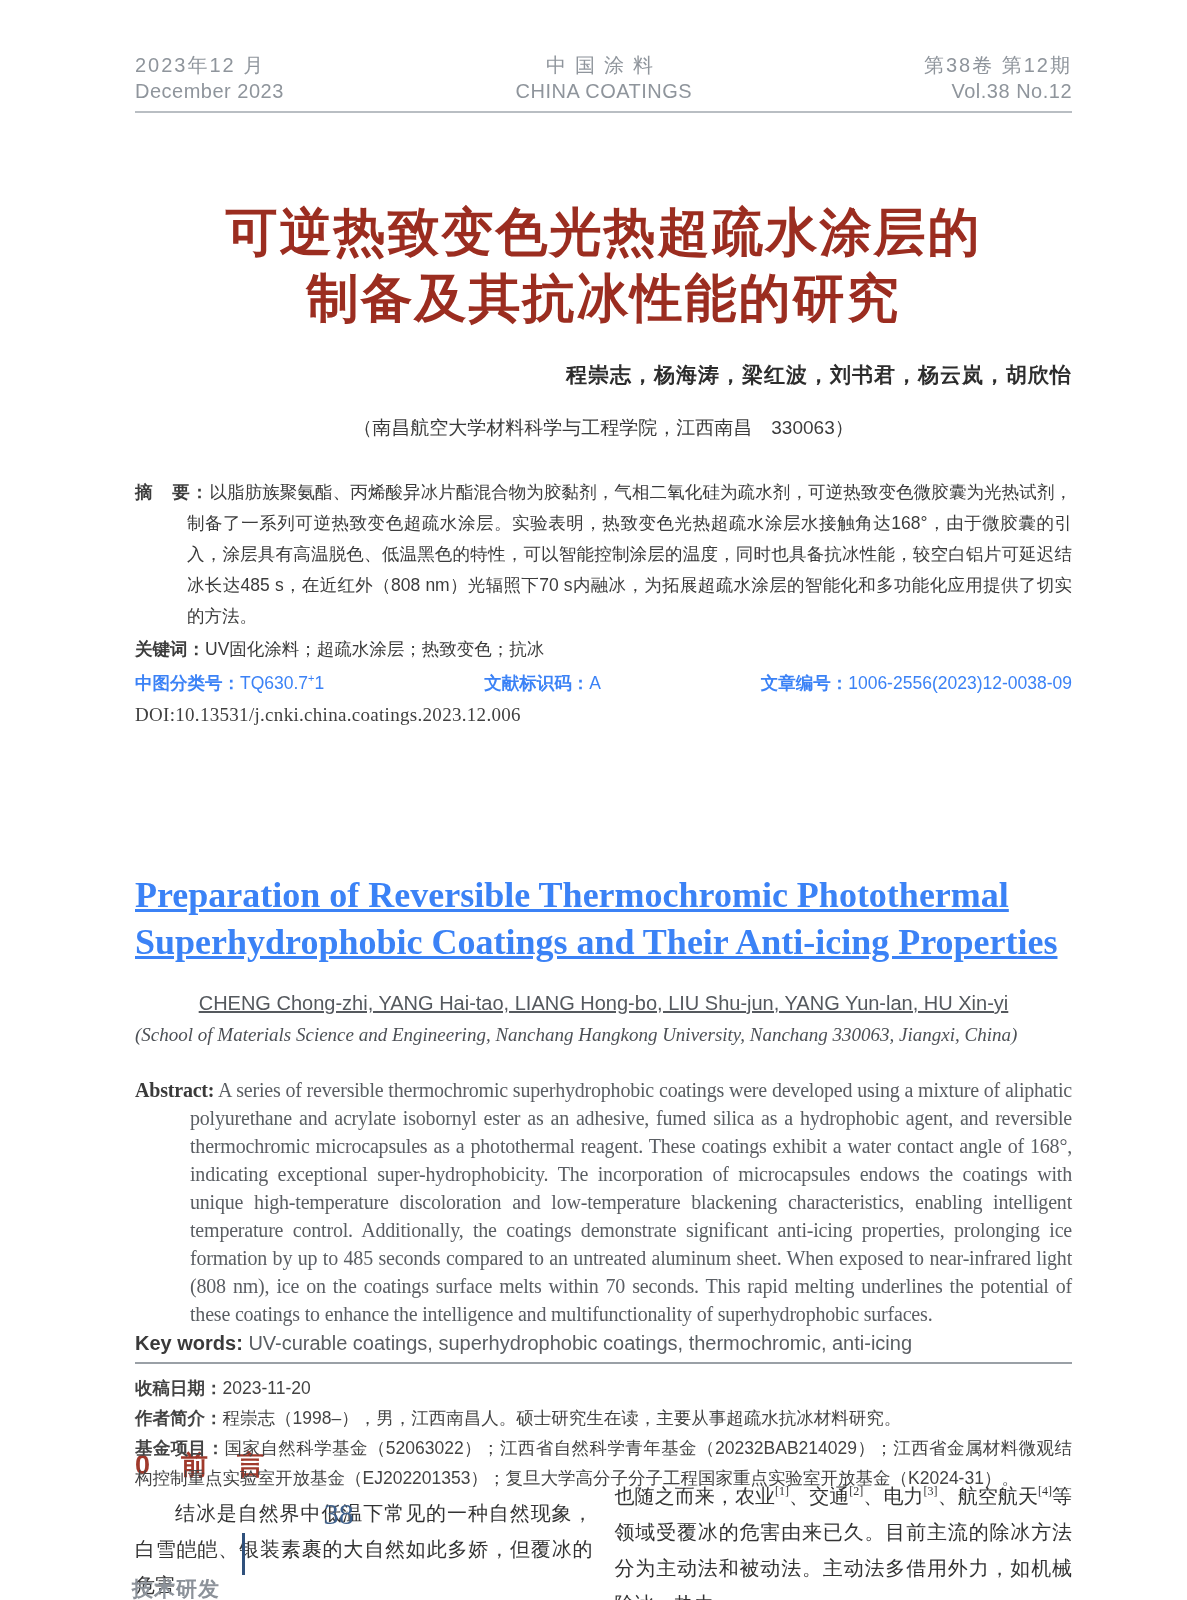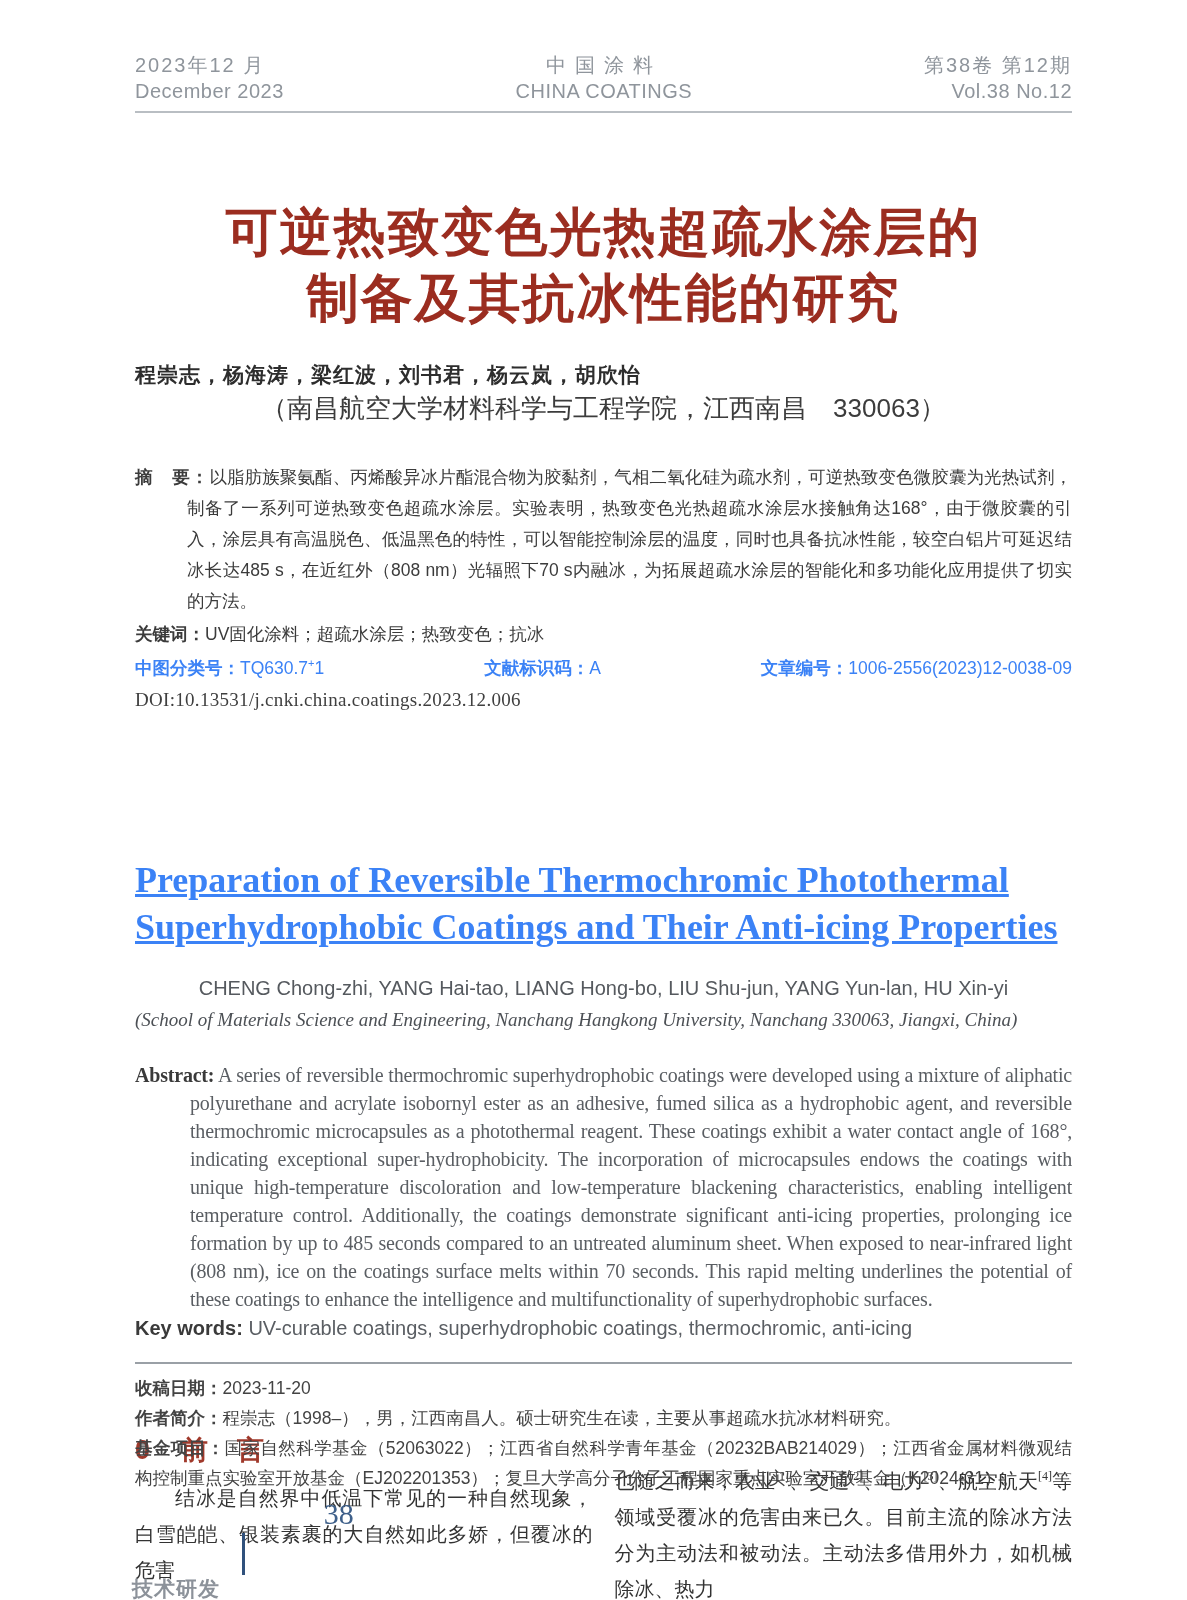--- a/index.html
+++ b/index.html
@@ -24,25 +24,25 @@
   .jh-center .jh-cn { letter-spacing:9px; }
   .jh-en { letter-spacing:0.5px; }
 
   
   .title-cn {
     margin-top:86px; text-align:center; color:#9b2d20; font-weight:bold;
     font-size:52px; line-height:66px; letter-spacing:2px;
     font-family:"Liberation Sans", sans-serif;
   }
   .authors-cn {
-    margin-top:30px; text-align:left; font-weight:bold;
+    margin-top:30px; text-align:right; font-weight:bold;
     font-size:21px; color:#2d2d2d; letter-spacing:1px;
   }
   .affiliation-cn {
-    margin-top:2px; text-align:center; font-size:26px; color:#3c3c3c;
+    margin-top:26px; text-align:center; font-size:19px; color:#3c3c3c;
   }
 
   
   .abstract-cn {
     margin-top:36px; font-size:17.5px; line-height:31px; color:#3b3b3b;
     text-align:justify; padding-left:52px;
   }
   .abstract-cn .lbl { font-weight:bold; margin-left:-52px; letter-spacing:1px; }
   .keywords-cn { margin-top:2px; font-size:17.5px; line-height:30px; color:#3b3b3b; }
   .keywords-cn .lbl { font-weight:bold; }
@@ -56,21 +56,21 @@
     margin-top:9px; font-family:"Liberation Serif", serif;
     font-size:19px; color:#3f3f3f; letter-spacing:0.3px;
   }
 
   
   .title-en {
     margin-top:146px; text-align:left; color:#3b82f6; font-weight:bold;
     font-family:"Liberation Serif", serif; font-size:36px; line-height:47px;text-decoration:underline;
   }
   .authors-en {
-    margin-top:26px; text-align:center; font-size:20px; color:#55595e;
+    margin-top:26px; text-align:center; font-size:20px; color:#55595e;text-decoration:underline;
   }
   .affiliation-en {
     margin-top:9px; font-family:"Liberation Serif", serif;
     font-style:italic; font-size:19px; color:#4c5055;
   }
   .abstract-en {
     margin-top:30px; font-family:"Liberation Serif", serif;
     font-size:20px; line-height:28px; color:#5a5e63; text-align:justify;
     padding-left:55px; letter-spacing:-0.2px;
   }

